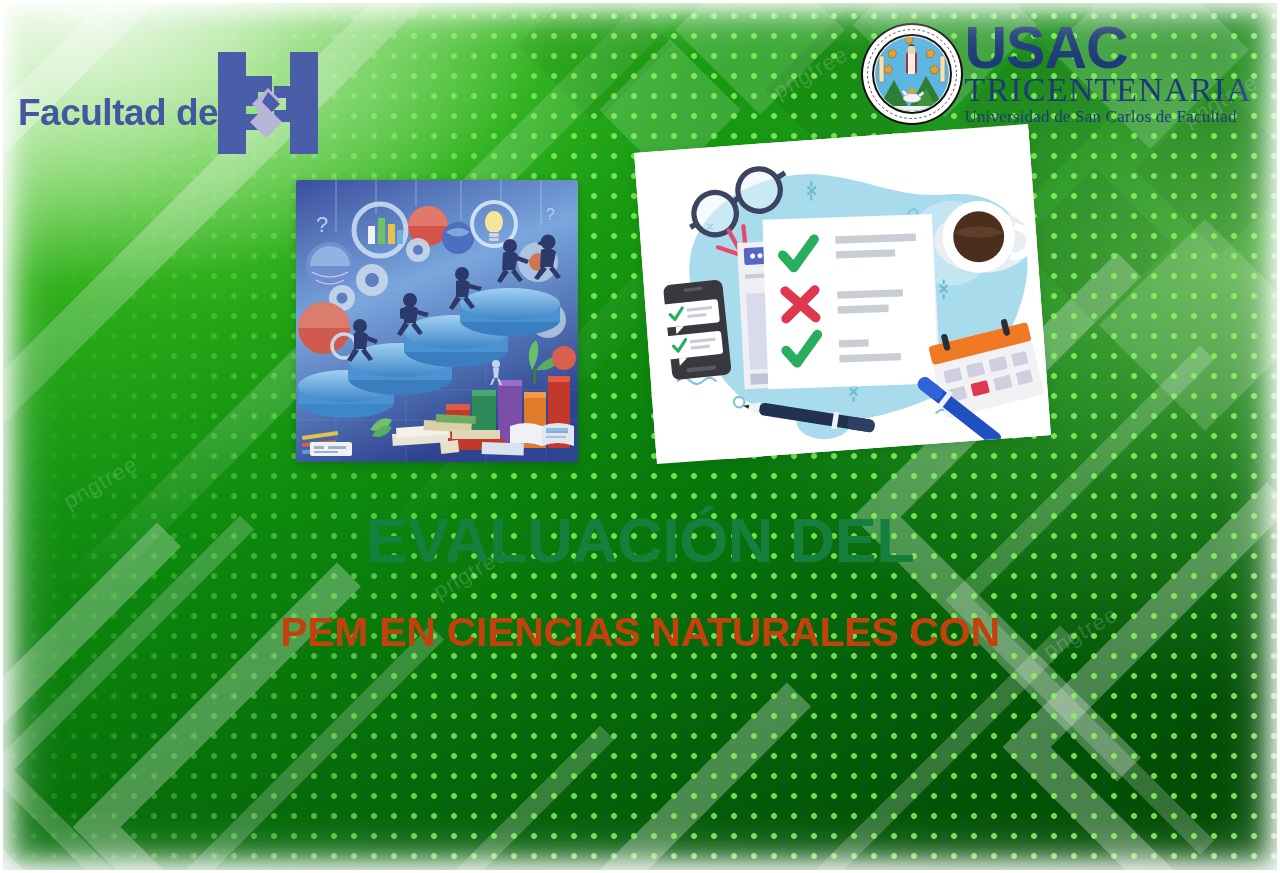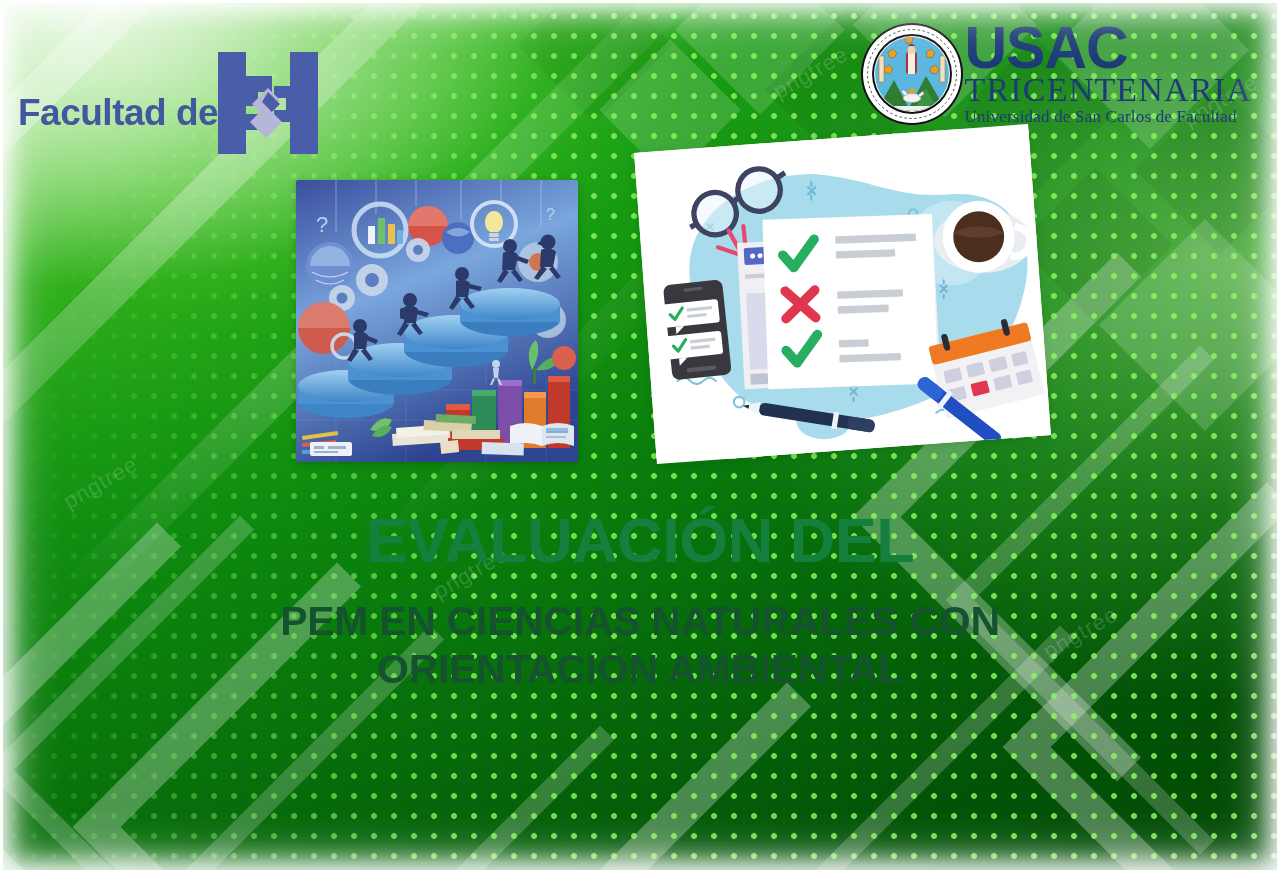--- a/index.html
+++ b/index.html
@@ -211,26 +211,26 @@
   #main-title {
     color: #15803d;
     font-weight: bold;
     font-size: 63px;
     line-height: 1.10;
     letter-spacing: -0.5px;
     margin: 8px;
     padding: 0 110px;
   }
   #subtitle {
-    color: #14532d;
+    color: #c2410c;
     font-weight: bold;
     font-size: 41px;
     line-height: 1.16;
     letter-spacing: -0.3px;
-    margin: 23px 0 0 0;
+    margin: 34px 0 0 0;
     padding: 0 96px;
   }
 </style>
 </head>
 <body>
 
 <div id="slide">
 
   <div class="bg-layer bg-base"></div>
   <div class="bg-layer bg-right-glow"></div>
@@ -701,18 +701,17 @@
       </svg>
     </div>
   </div>
 
   <div id="title-block">
     <h1 id="main-title">
       <span>EVALUACIÓN DEL</span><br>
     </h1>
     <h2 id="subtitle">
       <span>PEM EN CIENCIAS NATURALES CON</span><br>
-      <span>ORIENTACIÓN AMBIENTAL</span>
     </h2>
   </div>
 
   <div class="bg-layer bg-frame"></div>
 </div>
 
 </body></html>

